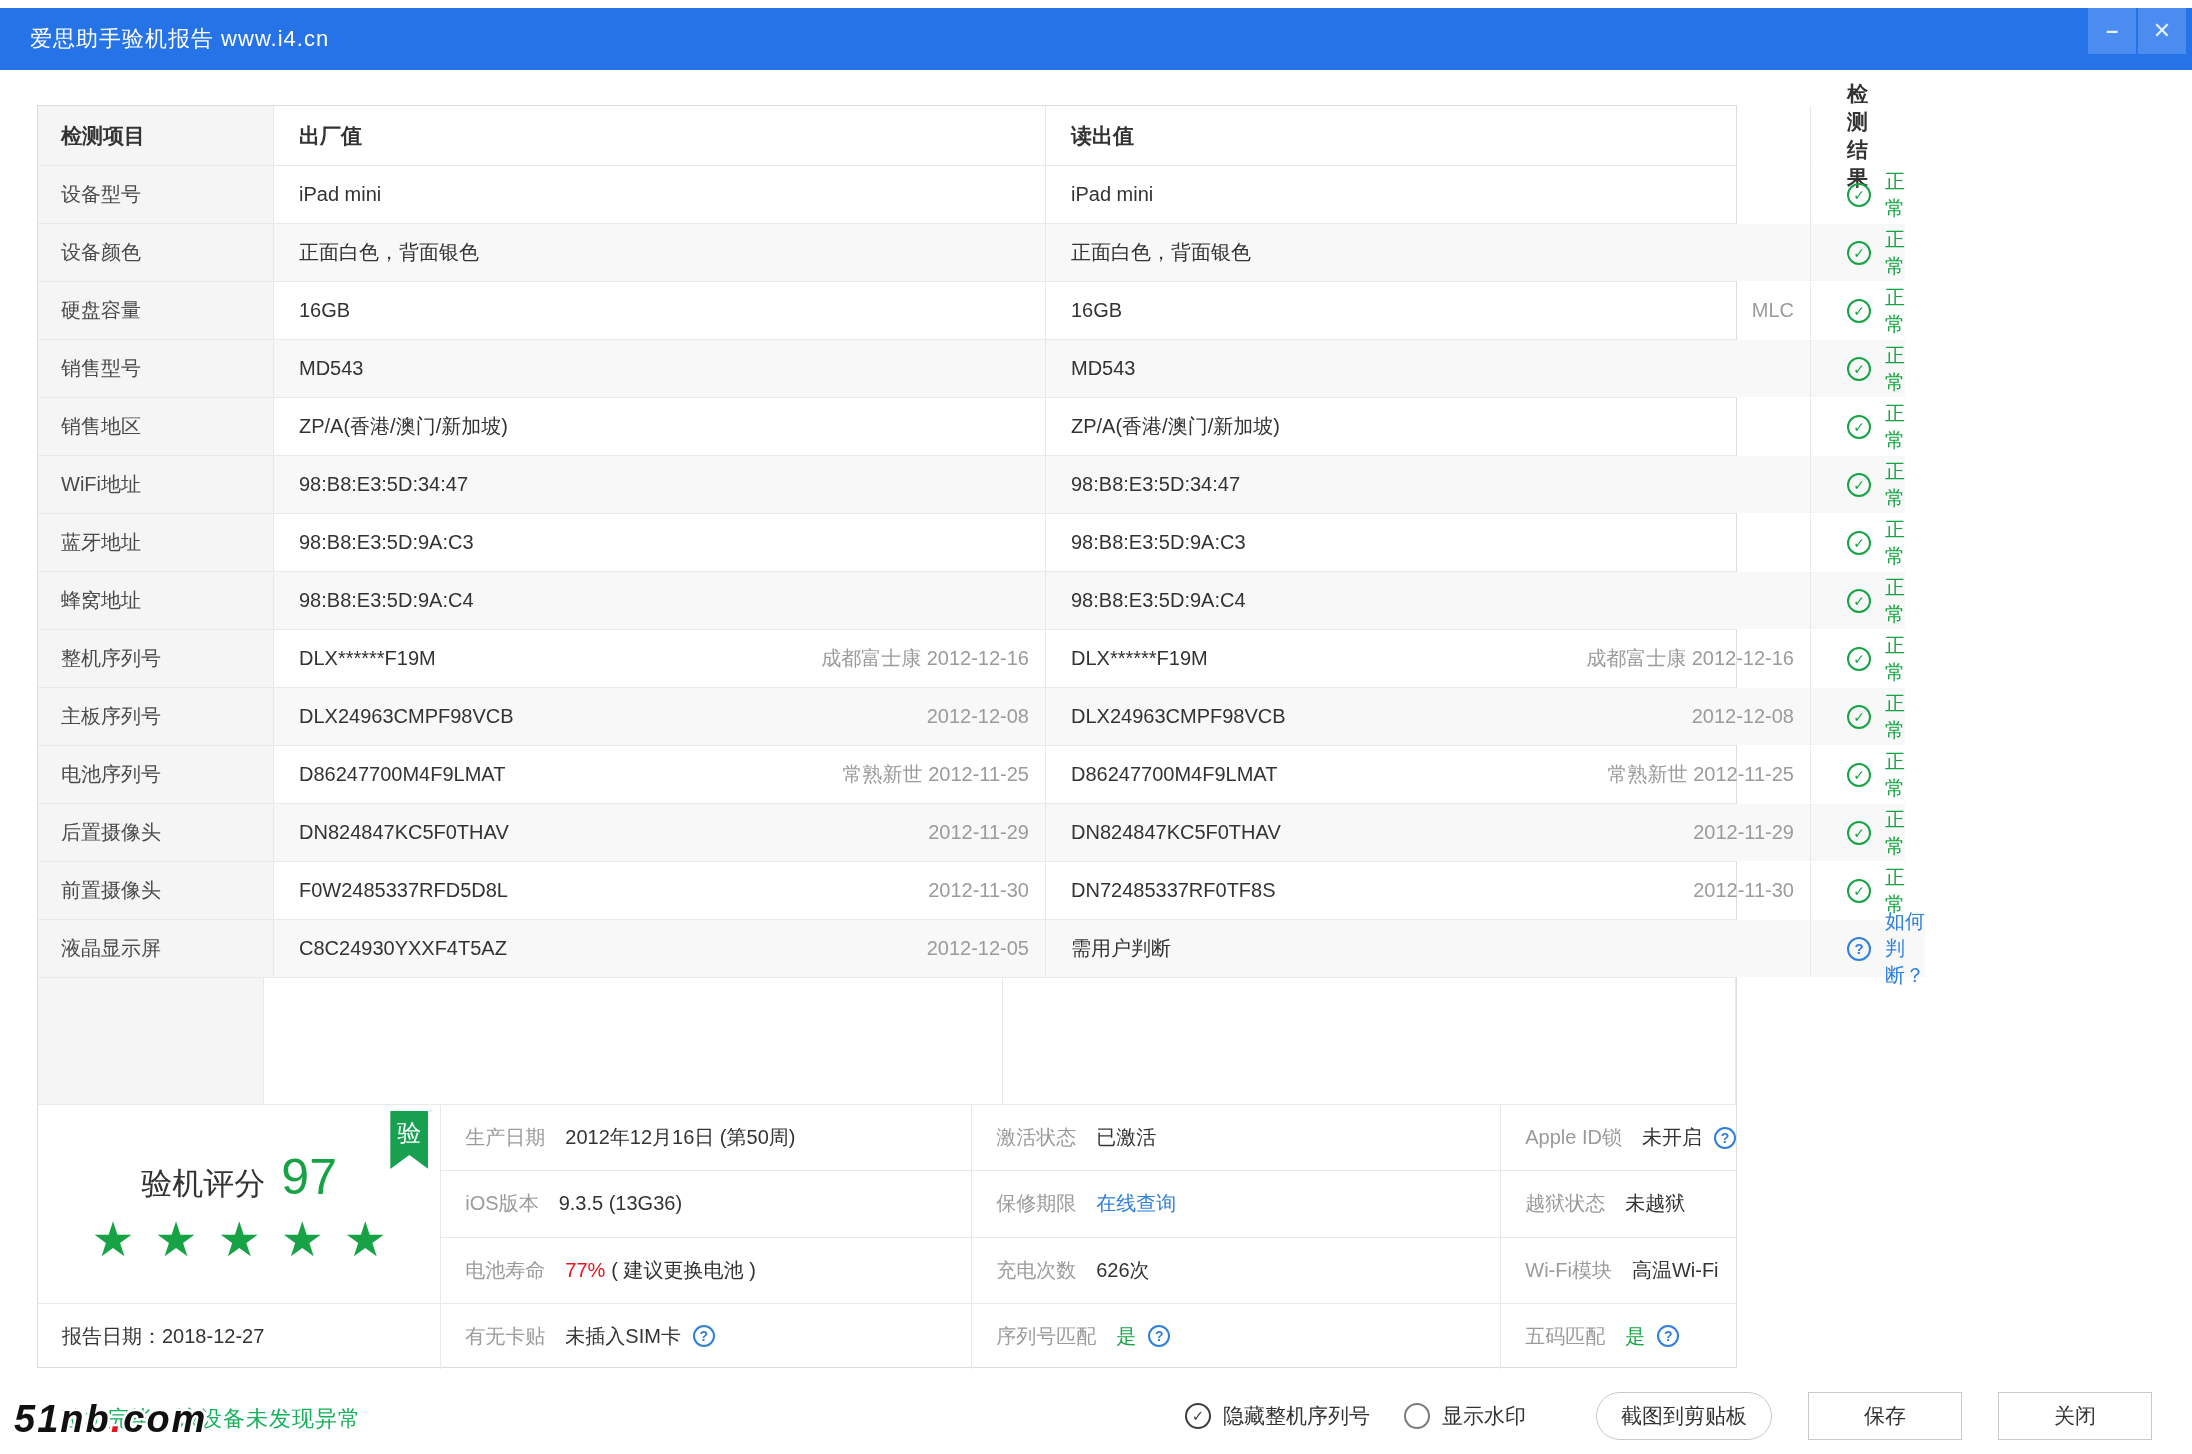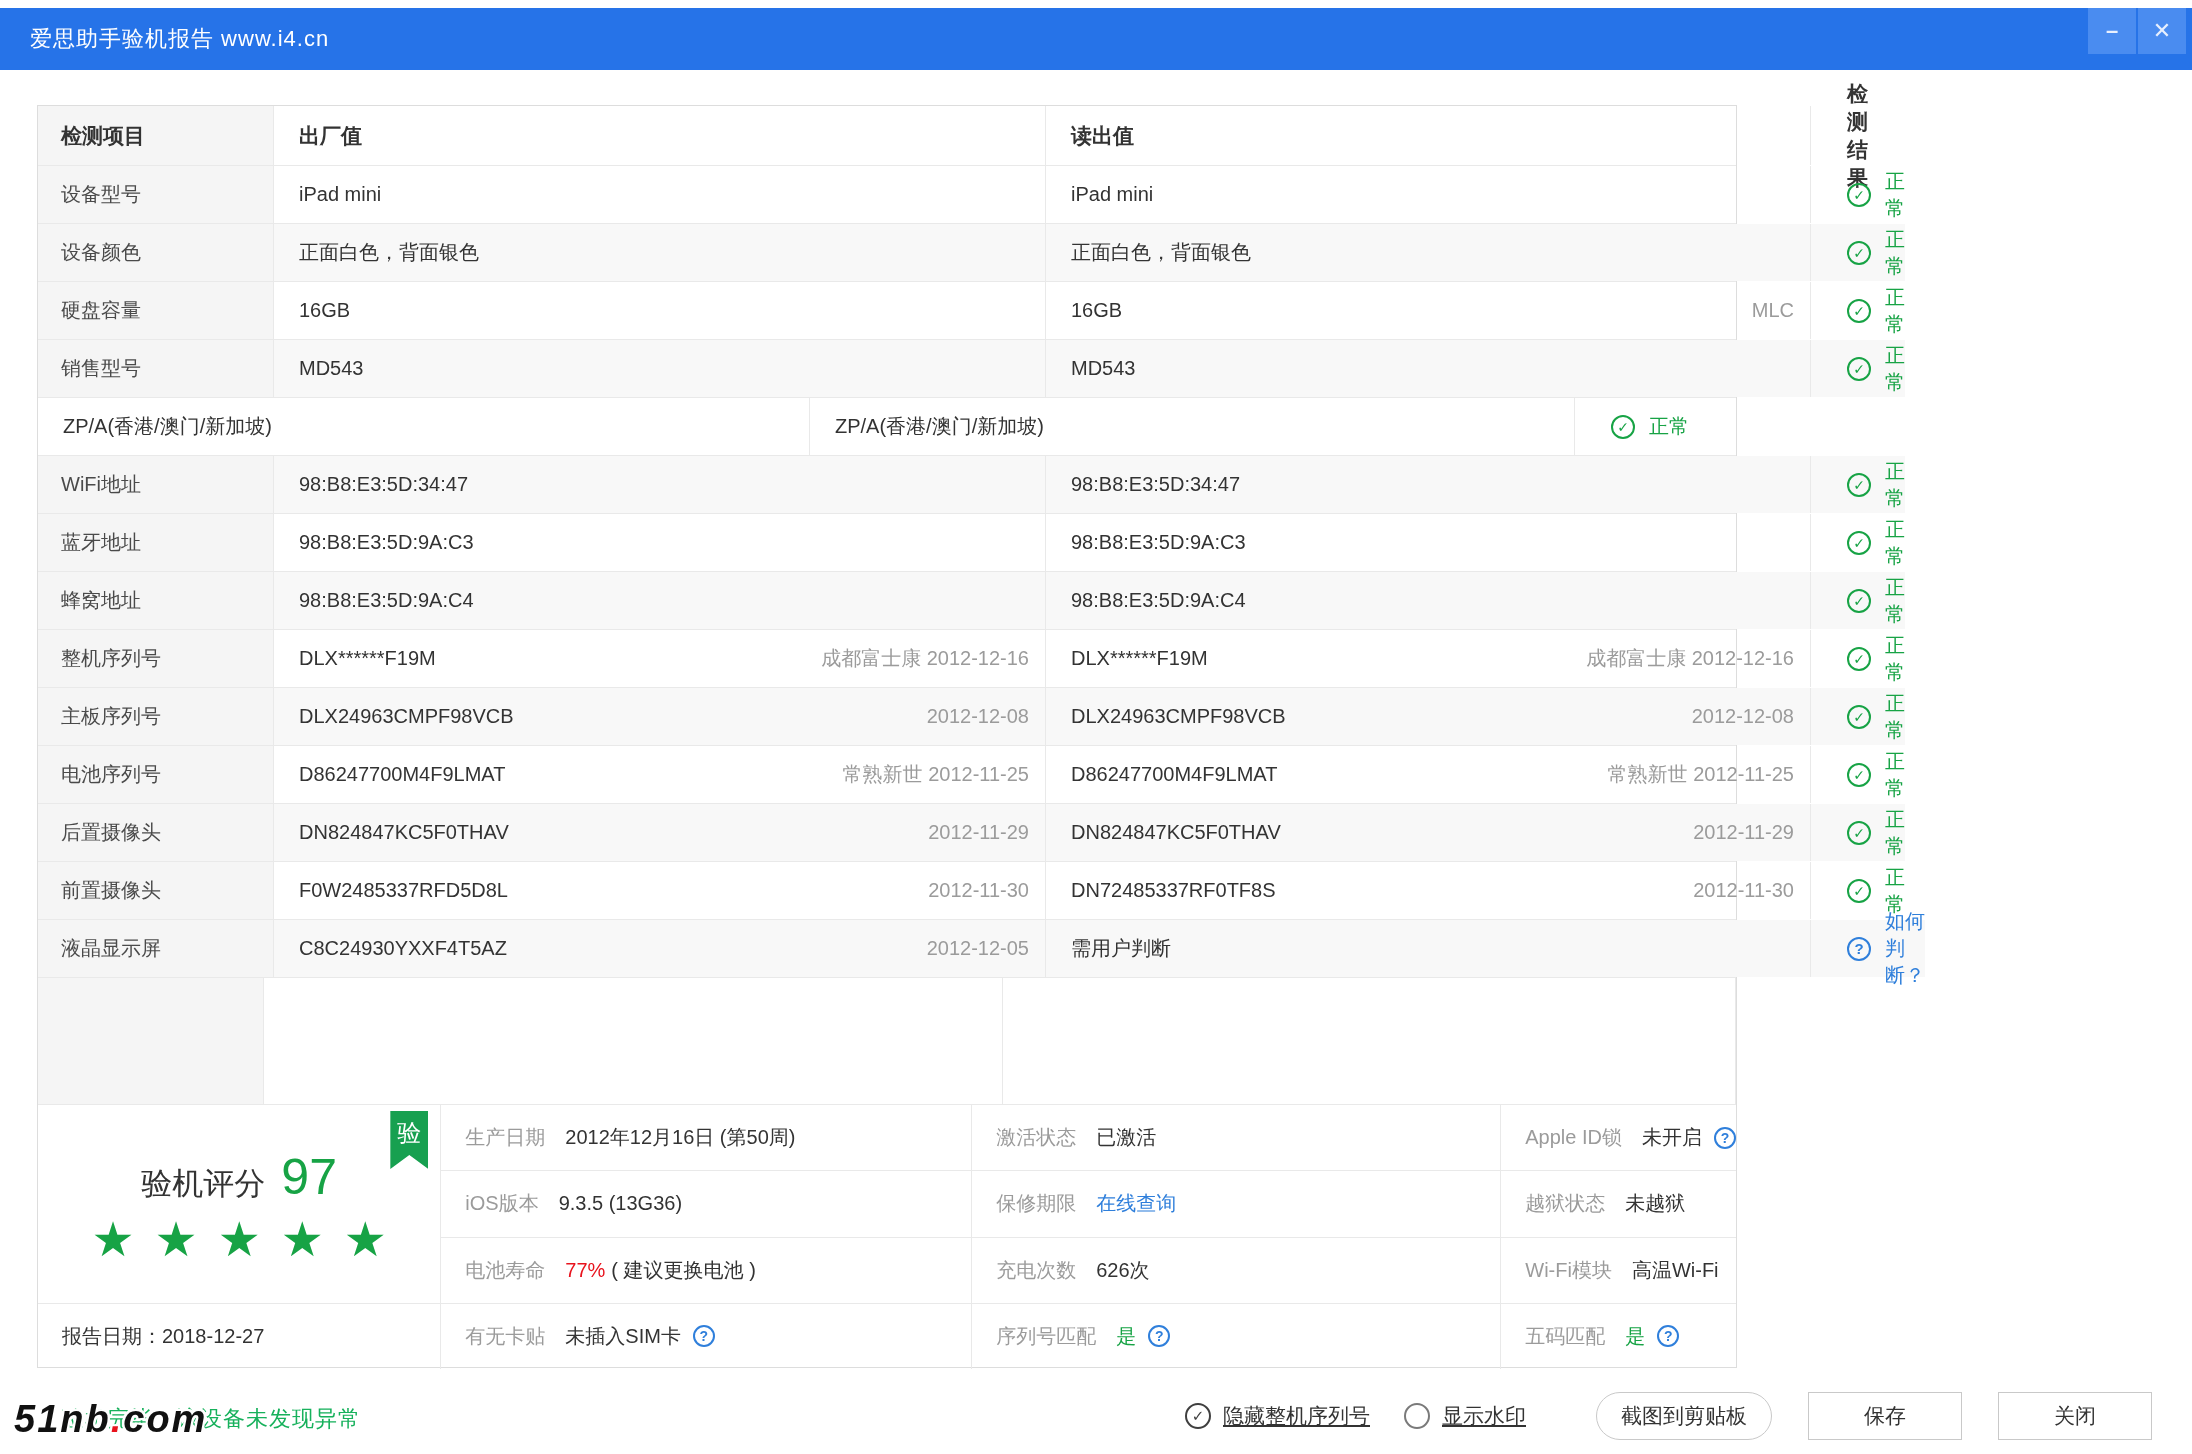--- a/index.html
+++ b/index.html
@@ -83,21 +83,21 @@
   
   .footer{position:absolute;left:0;top:1386px;width:2192px;height:68px;}
   .status-text{position:absolute;left:62px;top:18px;font-size:22px;color:#17b15c;letter-spacing:1px;}
   .watermark{position:absolute;left:14px;top:12px;font-size:38px;font-weight:bold;font-style:italic;color:#111;
     text-shadow:2px 2px 0 #fff,-2px -2px 0 #fff,2px -2px 0 #fff,-2px 2px 0 #fff;letter-spacing:2px;}
   .watermark .dot{color:#e8131d;}
   .controls{position:absolute;right:40px;top:6px;display:flex;align-items:center;}
   .circle-check{width:26px;height:26px;border:2px solid #3f3f3f;border-radius:50%;display:inline-flex;
     align-items:center;justify-content:center;color:#3f3f3f;font-size:15px;font-weight:bold;cursor:pointer;}
   .circle-empty{width:26px;height:26px;border:2px solid #7a7a7a;border-radius:50%;display:inline-block;cursor:pointer;}
-  .ctl-label{font-size:21px;color:var(--text);margin:0 34px 0 12px;text-decoration:underline;}
+  .ctl-label{font-size:21px;color:var(--text);margin:0 34px 0 12px;}
   .btn{height:48px;border:1px solid #c9c9c9;background:#fff;font-size:21px;color:var(--text);
     display:flex;align-items:center;justify-content:center;margin-left:36px;cursor:pointer;}
   .btn.b1{width:176px;border-radius:24px;}
   .btn.b2{width:154px;}
   .btn.b3{width:154px;}
 </style>
 </head>
 <body>
 
 <div class="window">
@@ -171,20 +171,21 @@
           </div>
           <div class="c-read">
             <span class="v">MD543</span>
           </div>
           <div class="c-res">
             <span class="icon-ok">✓</span>
             <span class="ok-text">正常</span>
           </div>
         </div>
         <div class="trow">
+          <div class="c-item">销售地区</div>
           <div class="c-fac">
             <span class="v">ZP/A(香港/澳门/新加坡)</span>
           </div>
           <div class="c-read">
             <span class="v">ZP/A(香港/澳门/新加坡)</span>
           </div>
           <div class="c-res">
             <span class="icon-ok">✓</span>
             <span class="ok-text">正常</span>
           </div>

